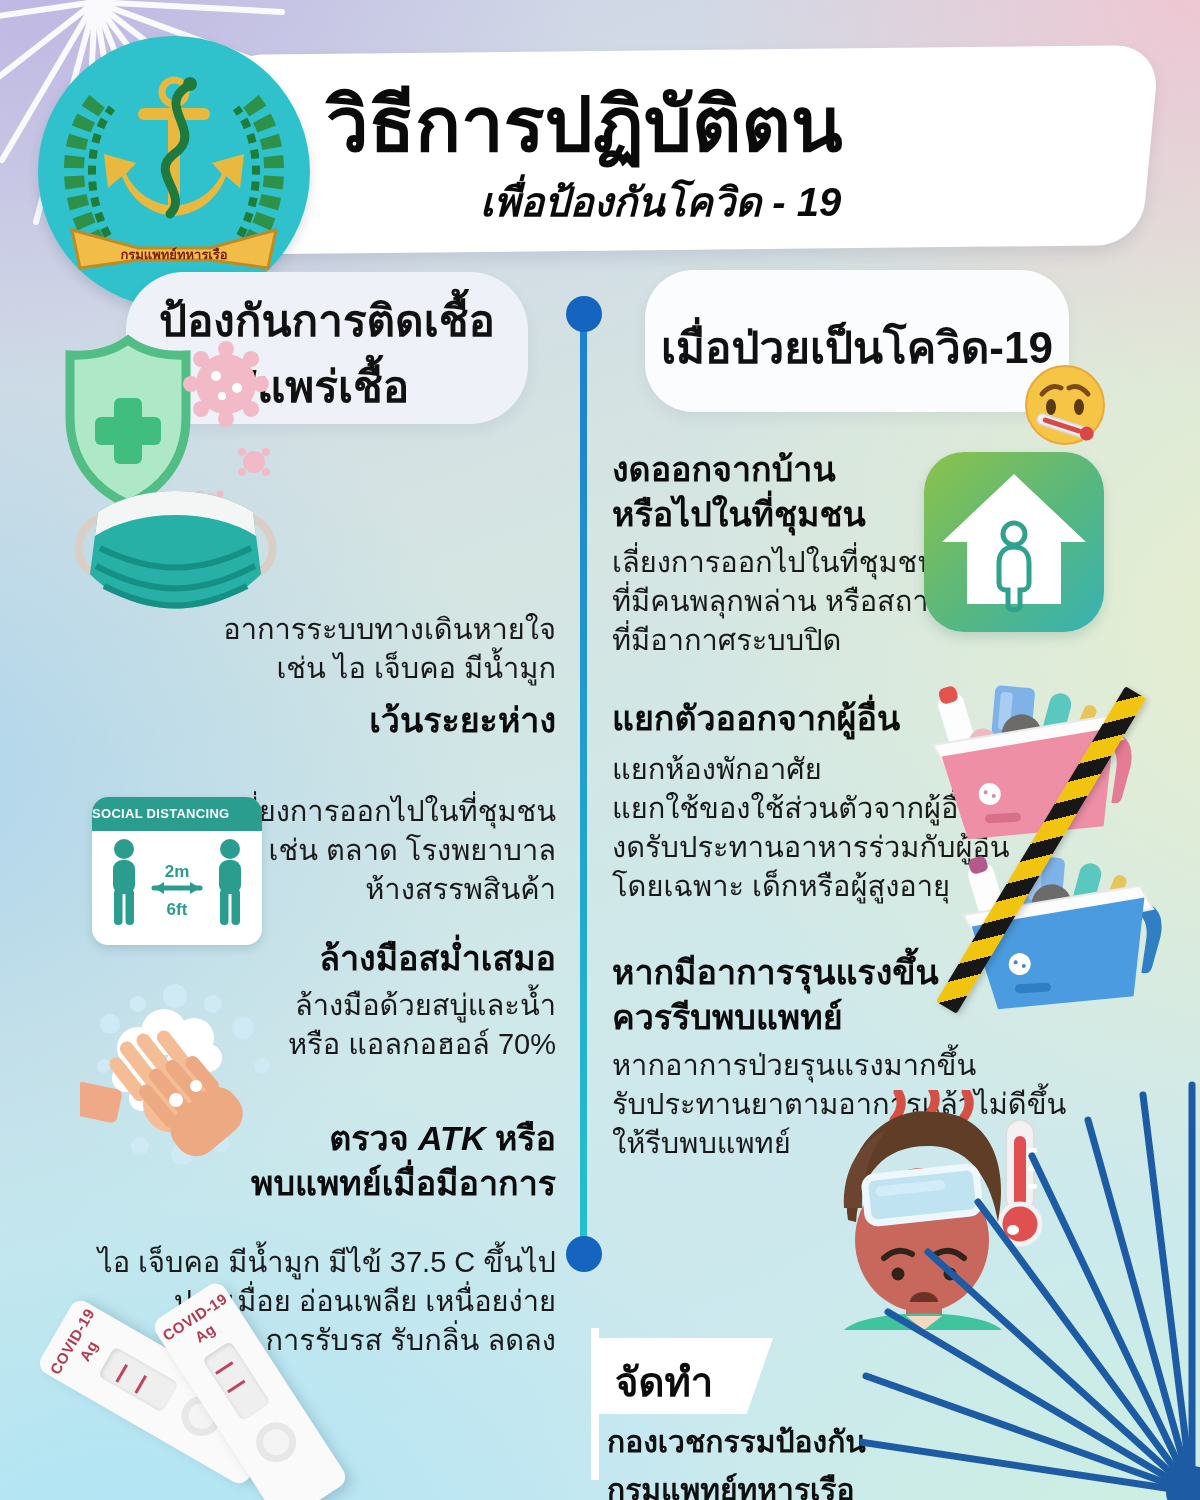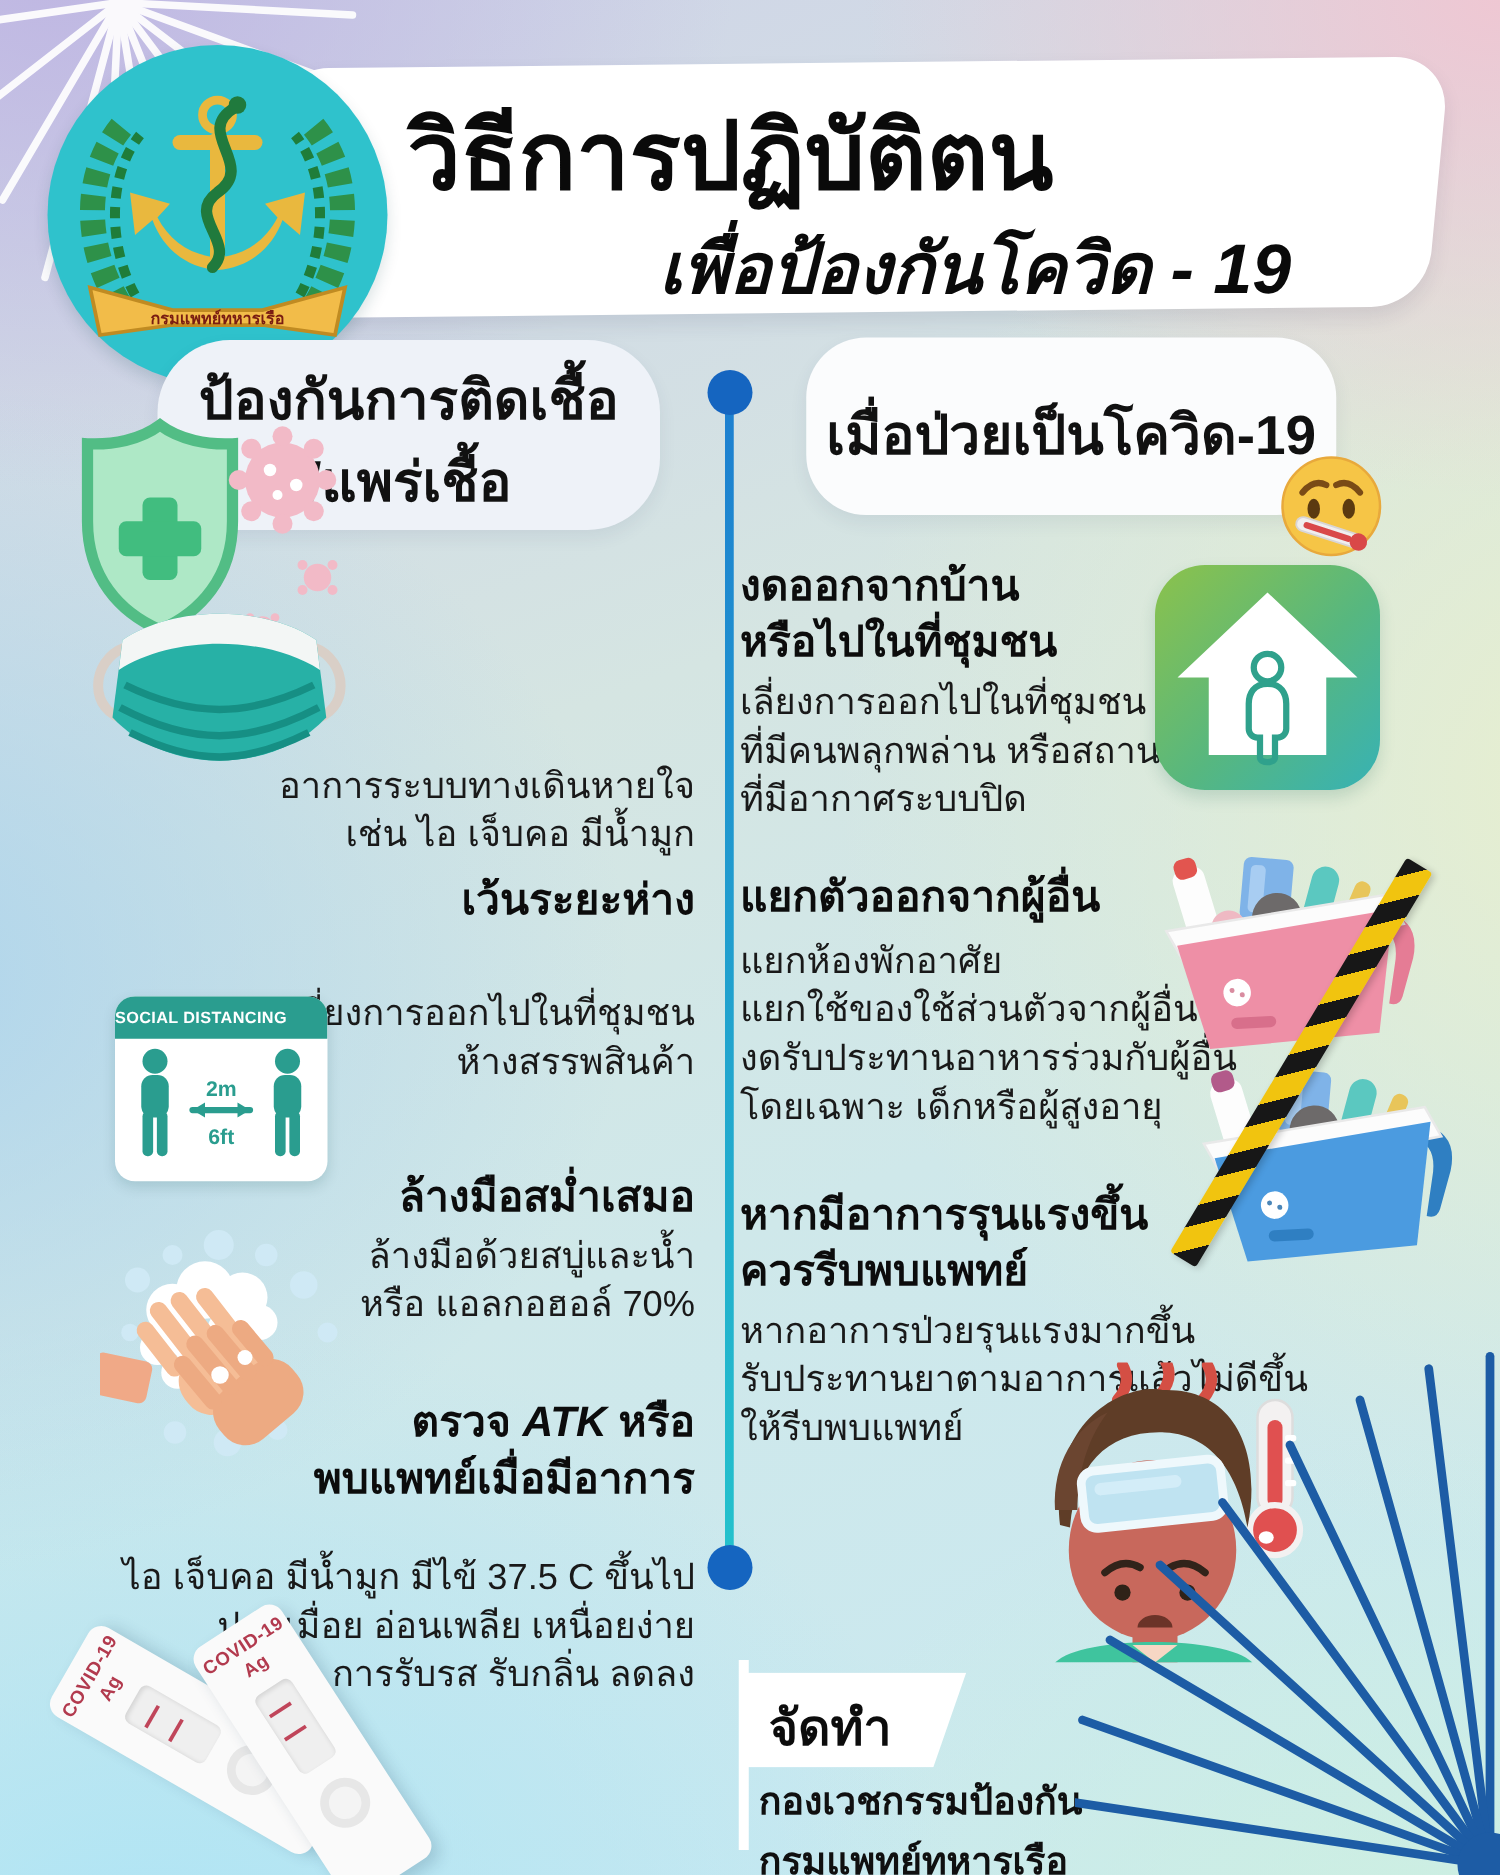--- a/index.html
+++ b/index.html
@@ -13,41 +13,41 @@
       radial-gradient(1000px 800px at -8% 52%, rgba(168,210,238,.85), rgba(168,210,238,0) 60%),
       radial-gradient(1000px 820px at 10% 106%, rgba(172,228,245,.95), rgba(172,228,245,0) 66%),
       radial-gradient(900px 720px at 96% 106%, rgba(206,240,221,.9), rgba(206,240,221,0) 62%),
       linear-gradient(160deg,#ced2e8 0%,#d5e5e2 38%,#cfe8ea 62%,#c8e9f2 100%);
   }
   .abs{position:absolute;}
   
   .header-card{position:absolute;left:210px;top:50px;width:940px;height:200px;background:#fff;
     border-radius:44px;transform:skewX(-6deg) rotate(-0.6deg);box-shadow:0 8px 16px rgba(40,40,80,.10);}
   .title1{position:absolute;left:326px;top:64px;font-size:76px;font-weight:800;color:#0a0a0a;white-space:nowrap;}
-  .title2{position:absolute;left:480px;top:170px;width:600px;text-align:center;font-size:56px;font-weight:800;
+  .title2{position:absolute;left:480px;top:170px;width:600px;text-align:left;font-size:40px;font-weight:800;
     font-style:italic;color:#0a0a0a;white-space:nowrap;}
   .logo-circle{position:absolute;left:38px;top:36px;width:272px;height:272px;border-radius:50%;
     background:#2fc2cc;box-shadow:0 6px 12px rgba(0,60,70,.15);}
   
   .bubble{position:absolute;background:#fff;box-shadow:0 6px 14px rgba(50,60,100,.08);}
   .bubble-left{left:126px;top:272px;width:402px;height:152px;border-radius:58px;background:#eef2f8;
     text-align:center;font-size:44px;font-weight:800;line-height:1.5;padding-top:16px;box-sizing:border-box;}
   .bubble-right{left:645px;top:270px;width:424px;height:142px;border-radius:48px;background:#fbfcfd;
     text-align:center;font-size:44px;font-weight:700;padding-top:42px;box-sizing:border-box;}
   .bubble .ln{display:block;white-space:nowrap;}
   
   .tl-line{position:absolute;left:580px;top:316px;width:7px;height:940px;border-radius:4px;
     background:linear-gradient(#1d7fd0,#24c2cc);}
   .tl-dot{position:absolute;width:36px;height:36px;border-radius:50%;background:#1565c0;}
   
   .h{position:absolute;font-weight:800;color:#0c0c0c;line-height:1.32;font-size:34px;}
   .b{position:absolute;color:#191919;line-height:1.35;font-size:29px;}
   .ln{display:block;white-space:nowrap;}
   .col-l{right:644px;text-align:right;}
-  .col-r{left:592px;text-align:left;}
+  .col-r{left:612px;text-align:left;}
   em{font-style:italic;margin-top:32px;}
   
   .sd-sign{position:absolute;left:92px;top:797px;width:170px;height:148px;background:#fff;border-radius:16px;
     overflow:hidden;box-shadow:0 4px 10px rgba(0,70,70,.15);}
   .sd-head{height:34px;background:#2a9d8f;color:#fff;font-size:13px;font-weight:700;
     line-height:34px;letter-spacing:.3px;}
   
   .atk{position:absolute;width:82px;height:240px;background:#fafafa;border-radius:12px;
     box-shadow:3px 7px 12px rgba(30,60,90,.18);}
   .atk .label{text-align:center;margin-top:10px;color:#b23a4e;font-weight:700;font-size:15px;line-height:1.25;letter-spacing:.5px;}
@@ -184,20 +184,21 @@
     <path d="M32 78 C85 104 130 104 183 78" fill="none" stroke="#168f84" stroke-width="6"></path>
     <path d="M28 96 C85 126 130 126 187 96" fill="none" stroke="#168f84" stroke-width="6"></path>
     <path d="M36 116 C88 142 127 142 179 116" fill="none" stroke="#168f84" stroke-width="6"></path>
   </svg>
 
   <div class="h col-l" style="top:698px">
     <span class="ln">เว้นระยะห่าง</span>
   </div>
   <div class="b col-l" style="top:792px">
     <span class="ln">เลี่ยงการออกไปในที่ชุมชน</span>
+    <span class="ln">เช่น ตลาด โรงพยาบาล</span>
     <span class="ln">ห้างสรรพสินค้า</span>
   </div>
 
   <div class="sd-sign">
     <div class="sd-head">SOCIAL DISTANCING</div>
     <svg width="170" height="114" viewBox="0 0 170 114">
       <g fill="#2a9d8f">
         <circle cx="32" cy="18" r="10"></circle>
         <rect x="21" y="29" width="22" height="34" rx="9"></rect>
         <rect x="22" y="58" width="8.5" height="36" rx="4"></rect>

